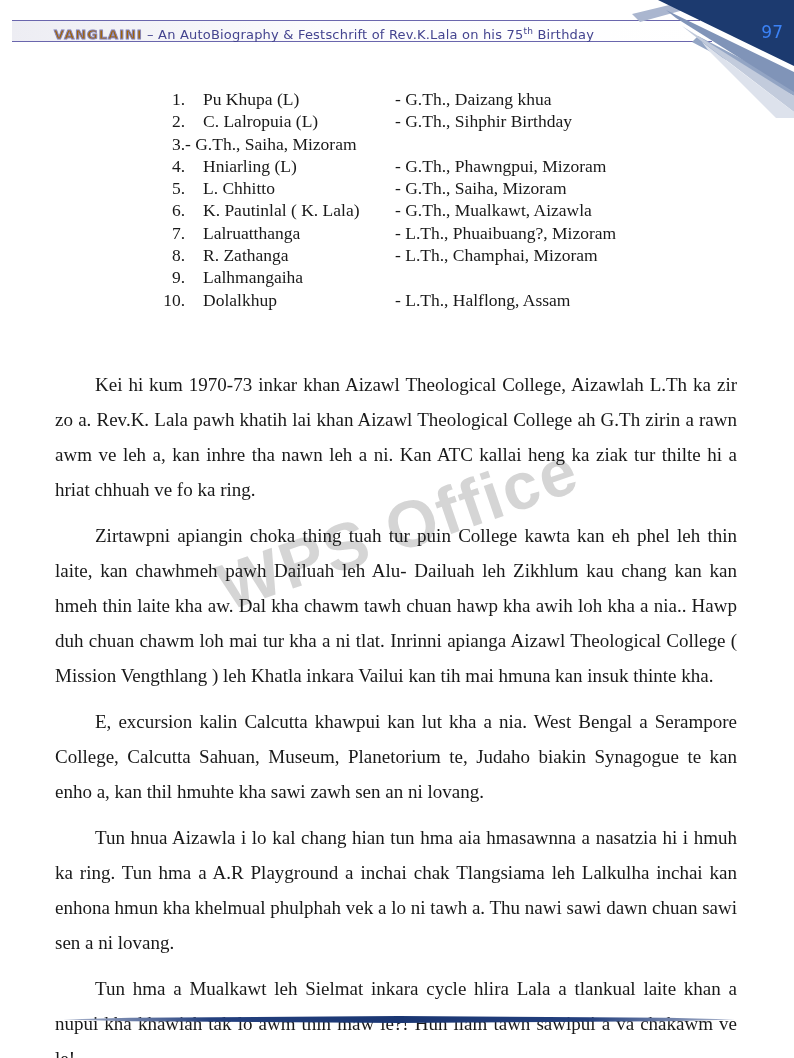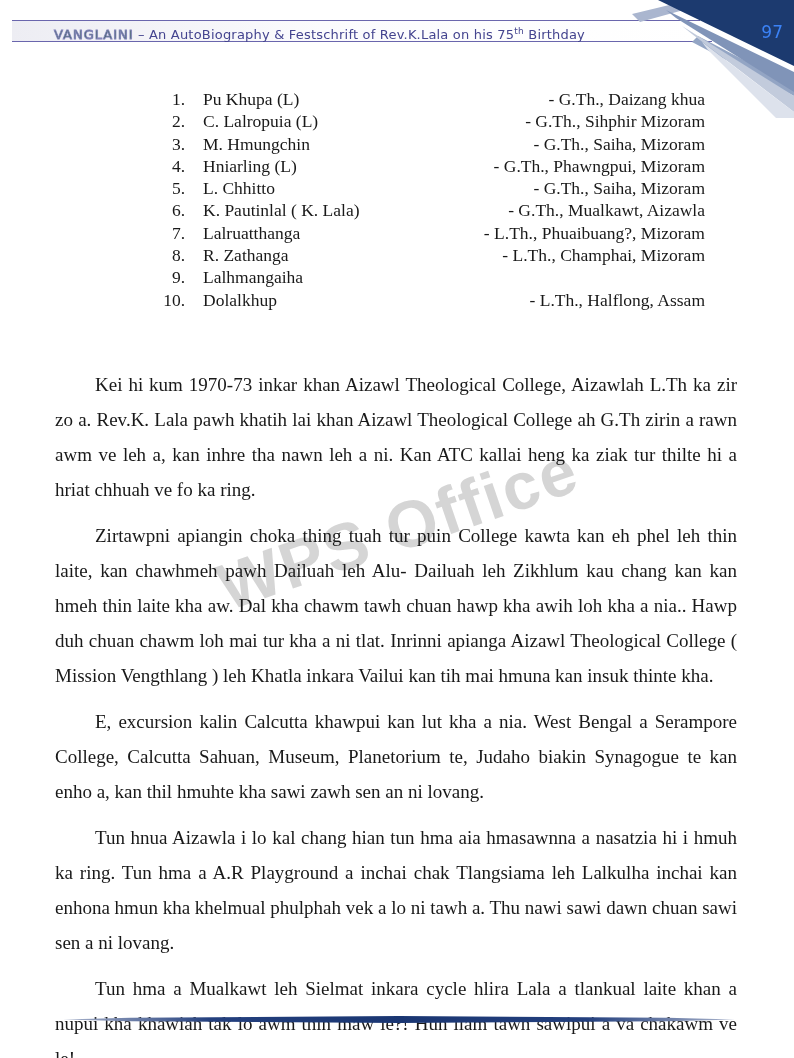--- a/index.html
+++ b/index.html
@@ -23,41 +23,41 @@
     position:absolute;left:12px;top:41px;width:700px;height:0;
     border-top:1px solid #6a66ad;z-index:2;
   }
   .hdr-title{
     position:absolute;left:54px;top:23px;height:18px;
     font-family:"DejaVu Sans",sans-serif;
     font-size:13px;line-height:17px;color:#44448f;
     letter-spacing:0.2px;white-space:nowrap;z-index:3;
   }
   .hdr-brand{
-    color:#14532d;
+    color:#a16207;
     -webkit-text-stroke:0.9px #8585bb;
     text-shadow:0 0 1px #8585bb;
-    font-weight:normal;letter-spacing:1px;
+    font-weight:bold;letter-spacing:1px;
   }
   .hdr-title sup{font-size:9px;}
 
   
   .corner{position:absolute;right:0;top:0;width:214px;height:118px;z-index:4;}
   .pagenum{
     position:absolute;right:11px;top:22px;
     font-family:"DejaVu Sans",sans-serif;
     font-size:17px;color:#3b82f6;z-index:5;
   }
 
   
   .roster{position:absolute;left:145px;top:88px;width:560px;z-index:1;}
   .li-row{display:flex;height:22.3px;font-size:17.5px;line-height:22.3px;}
   .li-num{width:40px;text-align:right;flex:0 0 40px;}
   .li-name{flex:0 0 192px;padding-left:18px;}
-  .li-loc{flex:1;text-align:right;}
+  .li-loc{flex:1;}
 
   
   .bodytext{
     position:absolute;left:55px;top:335px;width:682px;z-index:1;margin-top:32px;
   }
   .bodytext p{
     margin:0 0 11px 0;
     font-size:19px;line-height:35px;
     text-align:justify;text-indent:40px;
   }
@@ -112,25 +112,24 @@
 
   <div class="roster">
     <div class="li-row">
         <span class="li-num">1.</span>
         <span class="li-name">Pu Khupa (L)</span>
         <span class="li-loc">- G.Th., Daizang khua</span>
       </div>
     <div class="li-row">
         <span class="li-num">2.</span>
         <span class="li-name">C. Lalropuia (L)</span>
-        <span class="li-loc">- G.Th., Sihphir Mizoram</span>
+        <span class="li-loc">- G.Th., Sihphir Birthday</span>
       </div>
     <div class="li-row">
         <span class="li-num">3.</span>
-        <span class="li-name">M. Hmungchin</span>
         <span class="li-loc">- G.Th., Saiha, Mizoram</span>
       </div>
     <div class="li-row">
         <span class="li-num">4.</span>
         <span class="li-name">Hniarling (L)</span>
         <span class="li-loc">- G.Th., Phawngpui, Mizoram</span>
       </div>
     <div class="li-row">
         <span class="li-num">5.</span>
         <span class="li-name">L. Chhitto</span>

